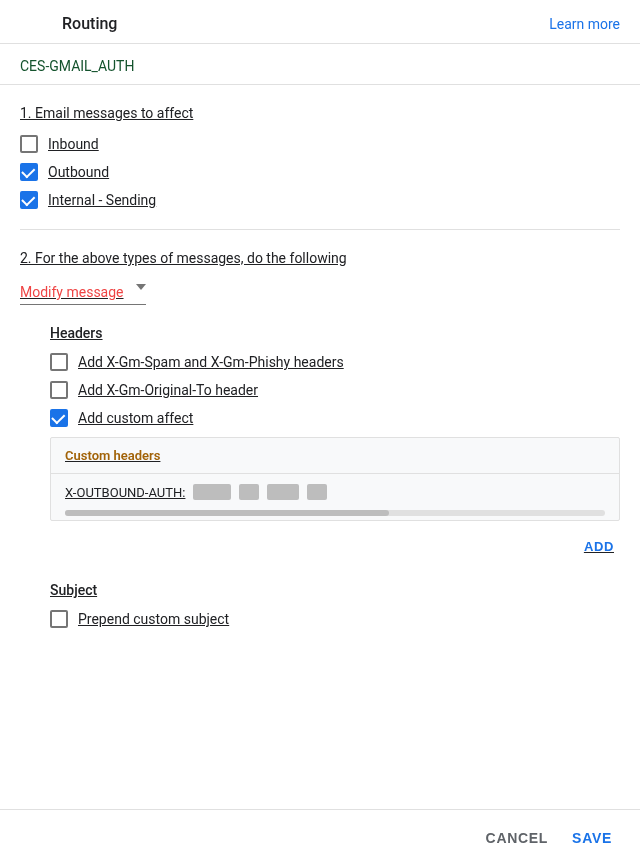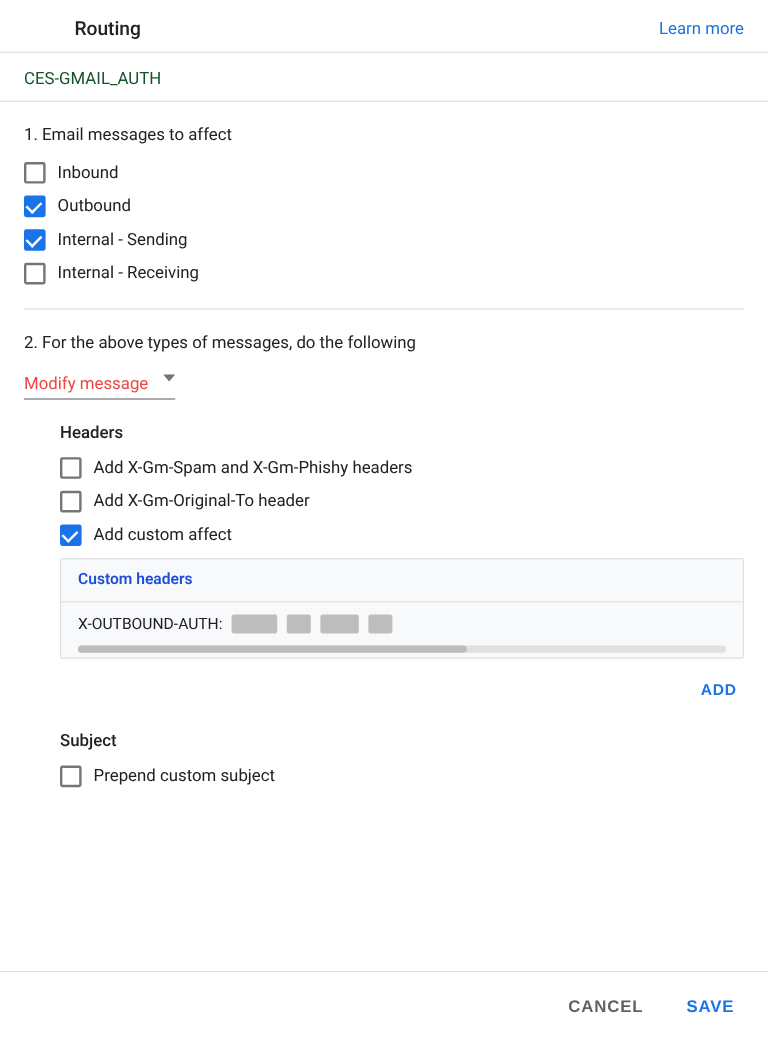--- a/index.html
+++ b/index.html
@@ -41,20 +41,21 @@
     }
     .name-value {
       font-size: 14px;
       color: #14532d;
       font-weight: 400;
     }
 
     
     .content {
       padding: 20px 20px 80px 20px;
+      text-decoration: underline;
     }
 
     
     .section-label {
       font-size: 14px;
       color: #202124;
       margin-bottom: 14px;
     }
 
     
@@ -187,21 +188,21 @@
     .custom-headers-box {
       background: #f8f9fa;
       border: 1px solid #e0e0e0;
       border-radius: 2px;
       margin-top: 10px;
       margin-bottom: 10px;
     }
     .custom-headers-title {
       font-size: 13px;
       font-weight: 600;
-      color: #1d4ed8;
+      color: #a16207;
       padding: 10px 14px;
       border-bottom: 1px solid #e0e0e0;
     }
     .custom-headers-row {
       display: flex;
       align-items: center;
       padding: 10px 14px;
       gap: 8px;
       overflow-x: hidden;
     }
@@ -270,21 +271,21 @@
     
     .footer {
       position: fixed;
       bottom: 0;
       left: 0;
       width: 640px;
       background: #fff;
       border-top: 1px solid #e0e0e0;
       display: flex;
       justify-content: flex-end;
-      gap: 20px;
+      gap: 8px;
       padding: 14px 20px;
     }
     .footer-btn {
       font-size: 14px;
       font-weight: 600;
       letter-spacing: 0.05em;
       cursor: pointer;
       border: none;
       background: none;
       padding: 6px 8px;
@@ -323,24 +324,20 @@
     <div class="checkbox-item">
       <div class="custom-checkbox checked"></div>
       <label>Outbound</label>
     </div>
 
     <div class="checkbox-item">
       <div class="custom-checkbox checked"></div>
       <label>Internal - Sending</label>
     </div>
 
-    <div class="checkbox-item">
-      <div class="custom-checkbox"></div>
-      <label>Internal - Receiving</label>
-    </div>
 
   </div>
 
   <div class="divider"></div>
 
   <div class="section-label">2. For the above types of messages, do the following</div>
 
   <div class="dropdown-row">
     <div class="dropdown-select">
       <span>Modify message</span>

